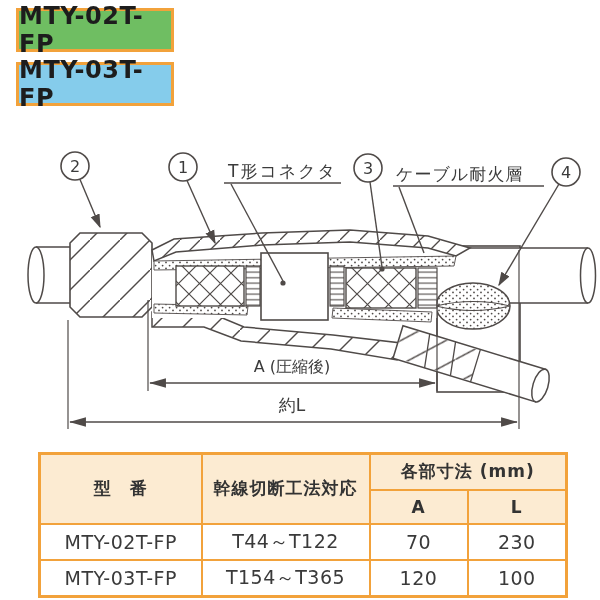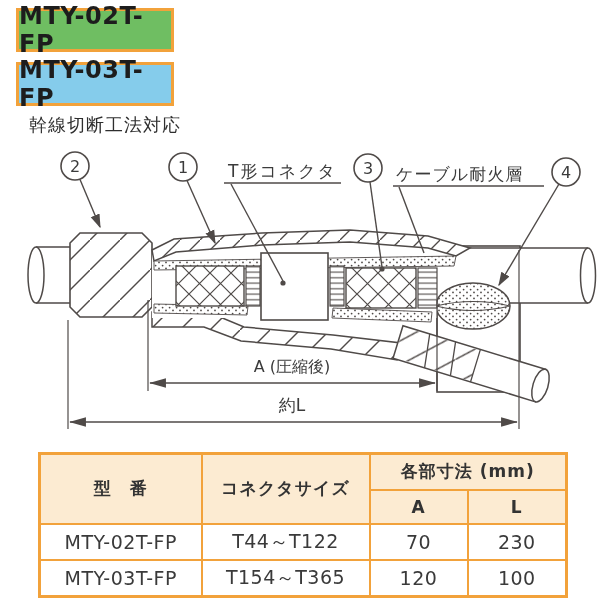--- a/index.html
+++ b/index.html
@@ -57,21 +57,20 @@
 
 <div class="page">
 
   <div class="badge badge-1" style="background: rgb(111, 190, 98); border-color: rgb(242, 162, 59);">
     <span>MTY-02T-FP</span>
   </div>
   <div class="badge badge-2" style="background: rgb(133, 204, 235); border-color: rgb(242, 162, 59);">
     <span>MTY-03T-FP</span>
   </div>
 
-  <div class="subtitle">幹線切断工法対応</div>
 
   <svg class="diagram" viewBox="0 140 600 300">
     <defs>
       <pattern id="pat-hatch" patternUnits="userSpaceOnUse" width="20" height="20">
         <path d="M-3,23 L23,-3" stroke="#4f4a48" stroke-width="1.3" fill="none"></path>
       </pattern>
       <pattern id="pat-hatch-sp" patternUnits="userSpaceOnUse" width="30" height="30">
         <path d="M-4,34 L34,-4" stroke="#4f4a48" stroke-width="1.4" fill="none"></path>
       </pattern>
       <pattern id="pat-cross" patternUnits="userSpaceOnUse" width="21" height="21">
@@ -236,21 +235,21 @@
   <table class="spec-table">
     <colgroup>
       <col style="width:162px">
         <col style="width:168px">
         <col style="width:98px">
         <col style="width:99px">
     </colgroup>
     <tbody>
         <tr class="hrow1">
       <th rowspan="2">型　番</th>
-      <th rowspan="2">コネクタサイズ</th>
+      <th rowspan="2">幹線切断工法対応</th>
       <th colspan="2">各部寸法 (mm)</th>
     </tr>
     <tr class="hrow2">
       <th>A</th>
       <th>L</th>
     </tr>
     <tr>
       <td>MTY-02T-FP</td>
       <td>T44～T122</td>
       <td>70</td>

